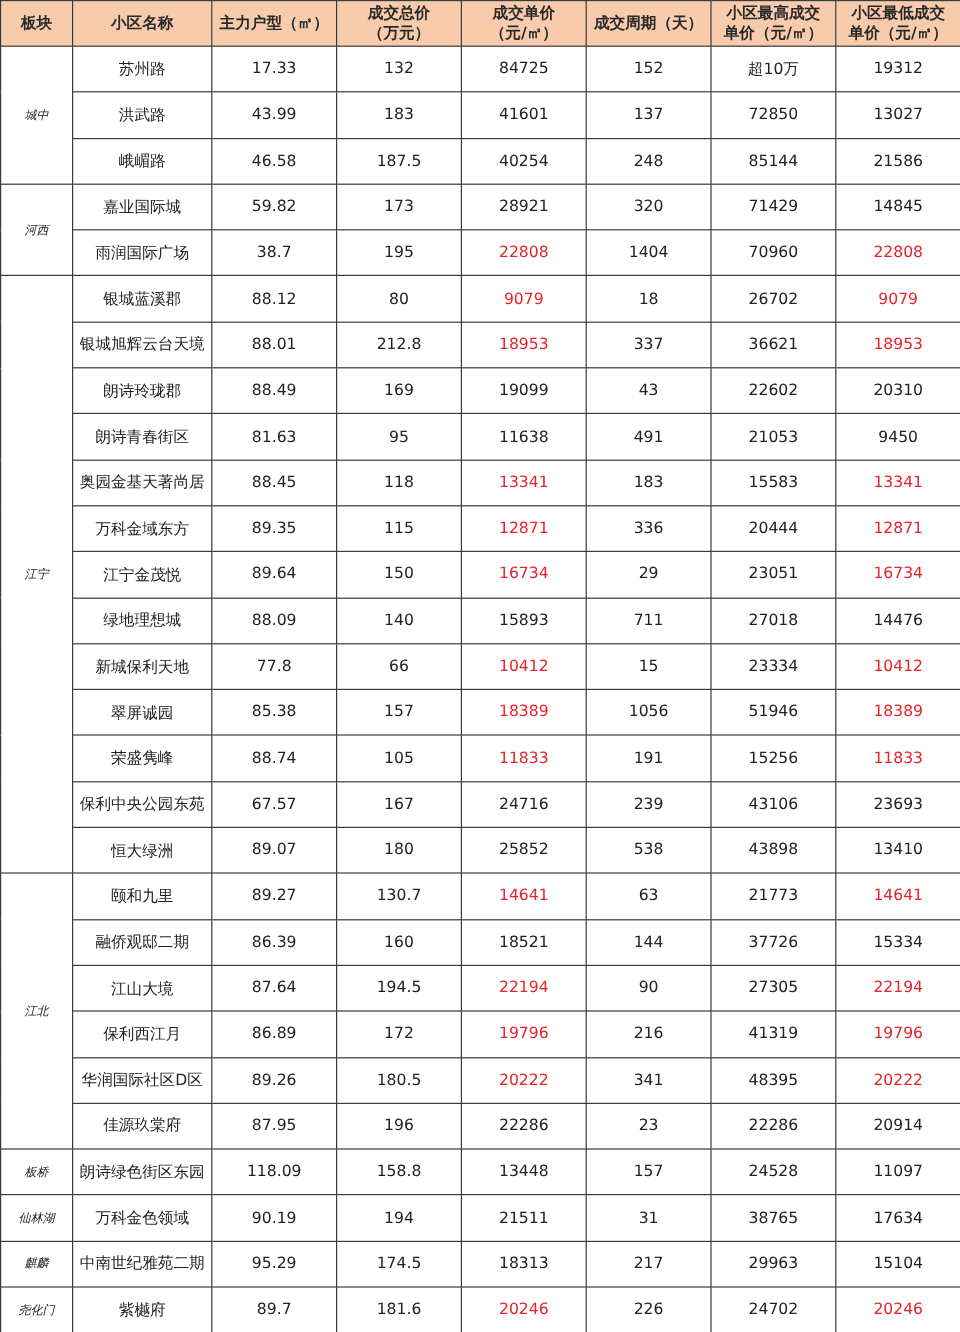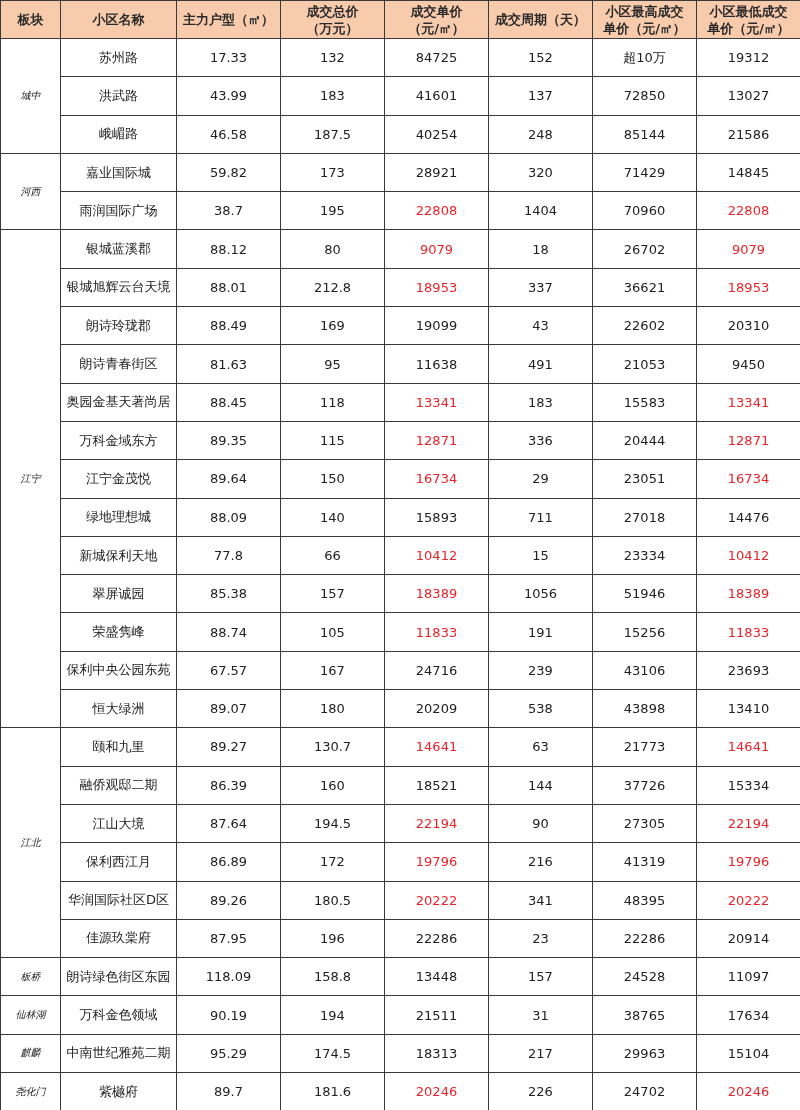--- a/index.html
+++ b/index.html
@@ -194,21 +194,21 @@
         <td>167</td>
         <td>24716</td>
         <td>239</td>
         <td>43106</td>
         <td>23693</td>
       </tr>
       <tr>
         <td class="name">恒大绿洲</td>
         <td>89.07</td>
         <td>180</td>
-        <td>20209</td>
+        <td>25852</td>
         <td>538</td>
         <td>43898</td>
         <td>13410</td>
       </tr>
       <tr>
         <td class="district" rowspan="6">江北</td>
         <td class="name">颐和九里</td>
         <td>89.27</td>
         <td>130.7</td>
         <td class="red">14641</td>

